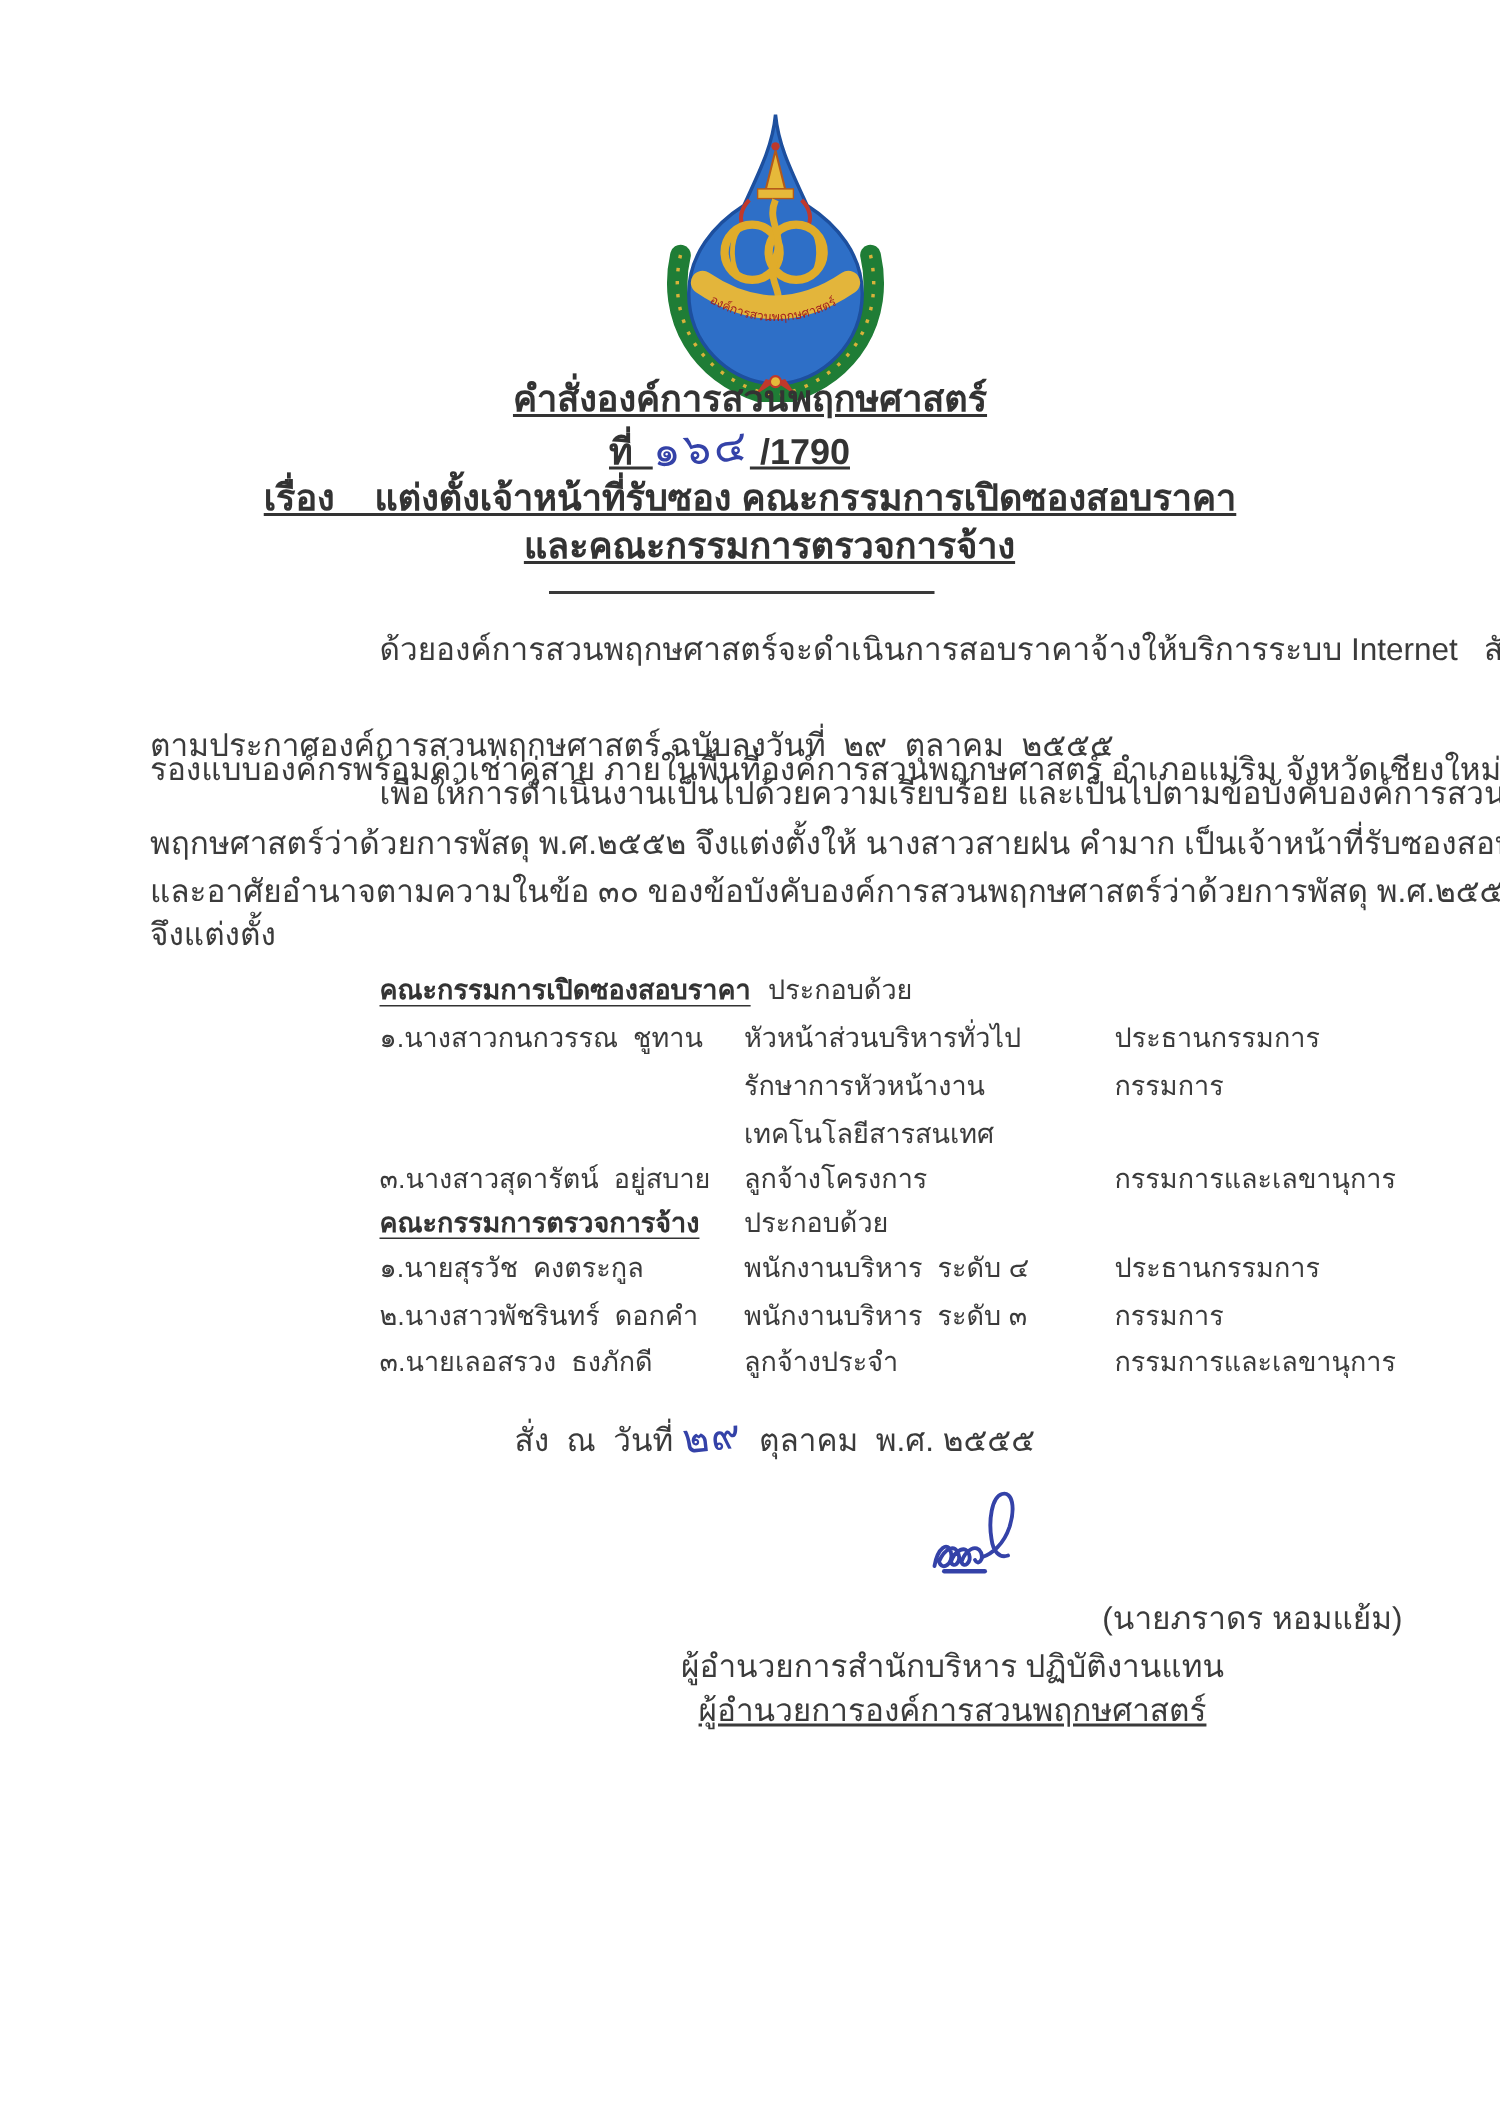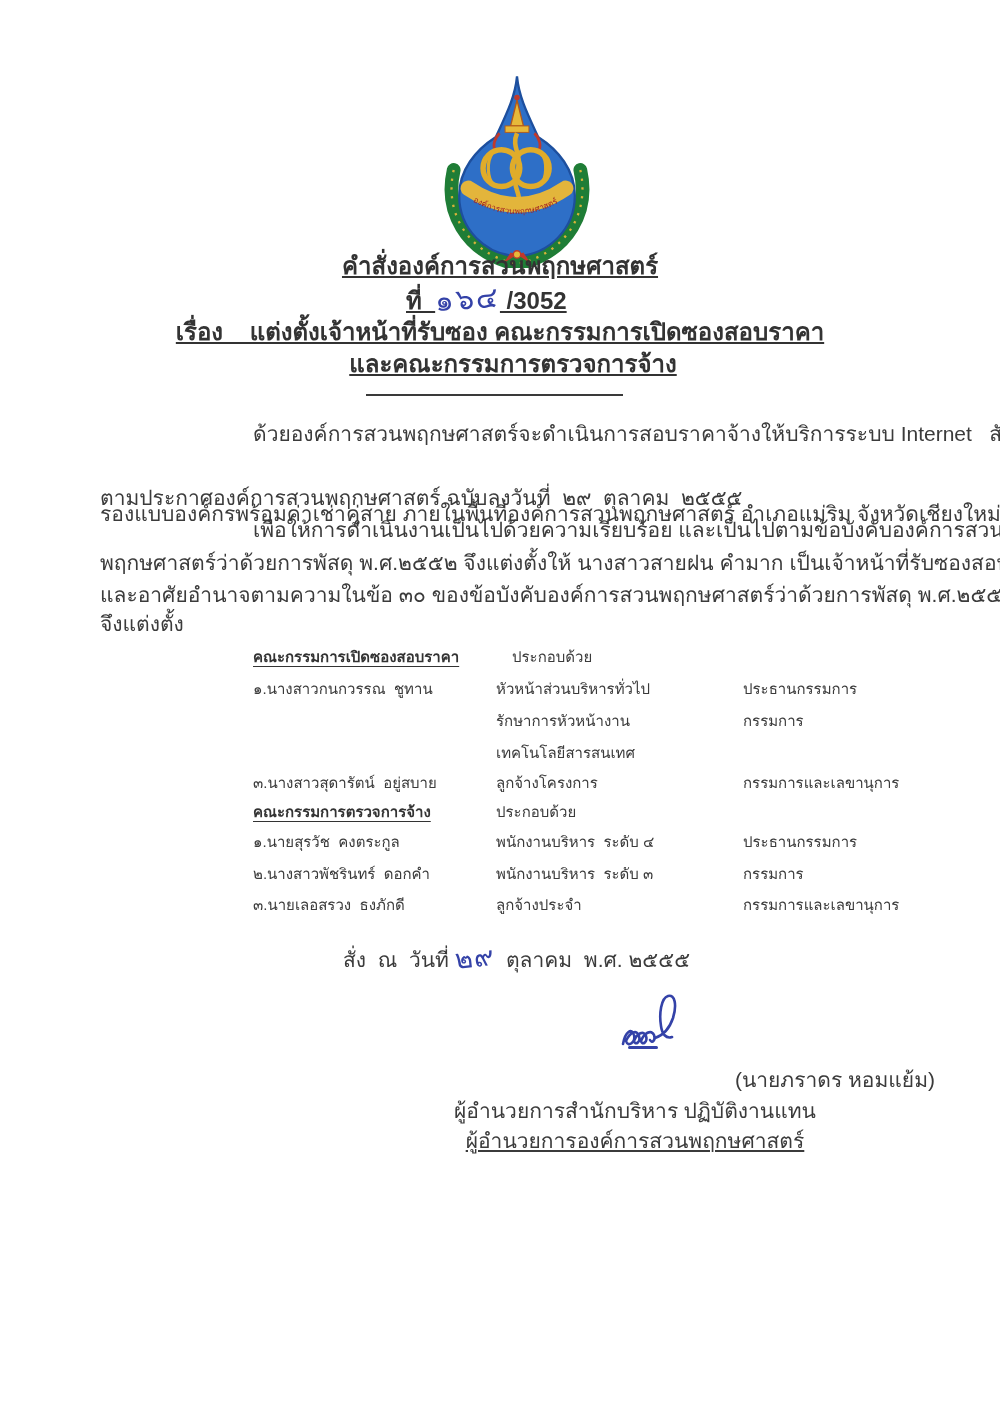--- a/index.html
+++ b/index.html
@@ -15,21 +15,21 @@
   .body-txt{font-size:21px;line-height:28px;}
   .title-txt{font-size:24px;font-weight:bold;color:#333333;text-decoration:underline;}
   .bold-underline{font-weight:bold;text-decoration:underline;text-underline-offset:4px;color:#333333;}
   .hand{color:#3442a8;font-size:29px;font-weight:500;display:inline-block;transform:rotate(-4deg);letter-spacing:2px;}
   .hand-day{color:#3442a8;font-size:27px;font-weight:500;display:inline-block;transform:rotate(-6deg);letter-spacing:1px;}
   .rule{position:absolute;background:#3a3a3a;height:2px;}
   .sig-underline{position:absolute;background:#3442a8;height:3px;border-radius:2px;}
   .col-name{position:absolute;left:253px;white-space:pre;}
   .col-pos{position:absolute;left:496px;white-space:pre;}
   .col-role{position:absolute;left:743px;white-space:pre;}
-  .row{position:absolute;left:0;width:1000px;height:28px;font-size:15px;}
+  .row{position:absolute;left:0;width:1000px;height:28px;font-size:18px;}
 </style>
 </head>
 <body>
 
 <div class="abs" style="left:430px;top:54px;width:156px;height:196px;">
   <svg width="156" height="196" viewBox="0 0 170 212">
 
     <g>
       <path d="M16,106 C6,150 28,194 82,208" stroke="#1f7d36" stroke-width="15" fill="none" stroke-linecap="round"></path>
       <path d="M154,106 C164,150 142,194 88,208" stroke="#1f7d36" stroke-width="15" fill="none" stroke-linecap="round"></path>
@@ -66,21 +66,21 @@
     <g>
       <path d="M85,198 L70,208 L78,196 Z" fill="#c0392b"></path>
       <path d="M85,198 L100,208 L92,196 Z" fill="#c0392b"></path>
       <circle cx="85" cy="198" r="4" fill="#e6b93a" stroke="#c0392b" stroke-width="1.5"></circle>
     </g>
   </svg>
 </div>
 
 <div class="centered title-txt" style="top:246px;">คำสั่งองค์การสวนพฤกษศาสตร์</div>
 
-<div class="abs title-txt" style="left:406px;top:276px;"><span>ที่  </span><span class="hand">๑๖๔</span><span> /3052</span></div>
+<div class="abs title-txt" style="left:406px;top:276px;"><span>ที่  </span><span class="hand">๑๖๔</span><span> /1790</span></div>
 
 <div class="centered title-txt" style="top:312px;">เรื่อง    แต่งตั้งเจ้าหน้าที่รับซอง คณะกรรมการเปิดซองสอบราคา</div>
 <div class="centered title-txt" style="top:344px;padding-left:13px;">และคณะกรรมการตรวจการจ้าง</div>
 
 <div class="rule" style="left:366px;top:394px;width:257px;"></div>
 
 <div class="abs body-txt" style="left:253px;top:420px;">ด้วยองค์การสวนพฤกษศาสตร์จะดำเนินการสอบราคาจ้างให้บริการระบบ Internet   สัญญาณ</div>
 <div class="abs body-txt" style="left:100px;top:452px;margin-top:48px;">รองแบบองค์กรพร้อมค่าเช่าคู่สาย ภายในพื้นที่องค์การสวนพฤกษศาสตร์ อำเภอแม่ริม จังหวัดเชียงใหม่</div>
 <div class="abs body-txt" style="left:100px;top:484px;">ตามประกาศองค์การสวนพฤกษศาสตร์ ฉบับลงวันที่  ๒๙  ตุลาคม  ๒๕๕๕</div>
 

